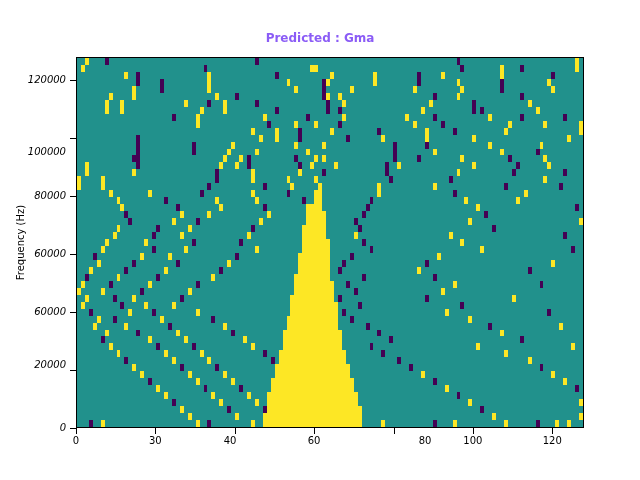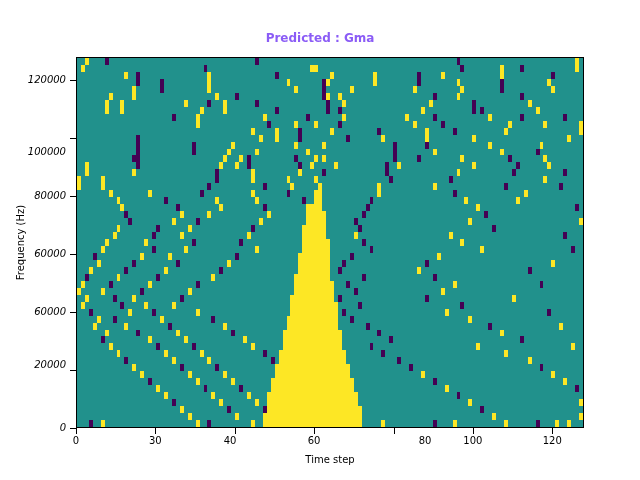--- a/index.html
+++ b/index.html
@@ -987,16 +987,15 @@
       <div class="xtick" style="left: 314.125px;"></div>
       <div class="xtick-label" style="left: 314.125px;">60</div>
       <div class="xtick" style="left: 393.5px;"></div>
       <div class="xtick-label" style="left: 400px; margin-left: 25px;">80</div>
       <div class="xtick" style="left: 472.875px;"></div>
       <div class="xtick-label" style="left: 472.875px;">100</div>
       <div class="xtick" style="left: 552.25px;"></div>
       <div class="xtick-label" style="left: 552.25px;">120</div>
     </div>
 
-  <div id="xlabel">Time step</div>
   <div id="ylabel">Frequency (Hz)</div>
 
 </div>
 
 </body></html>

